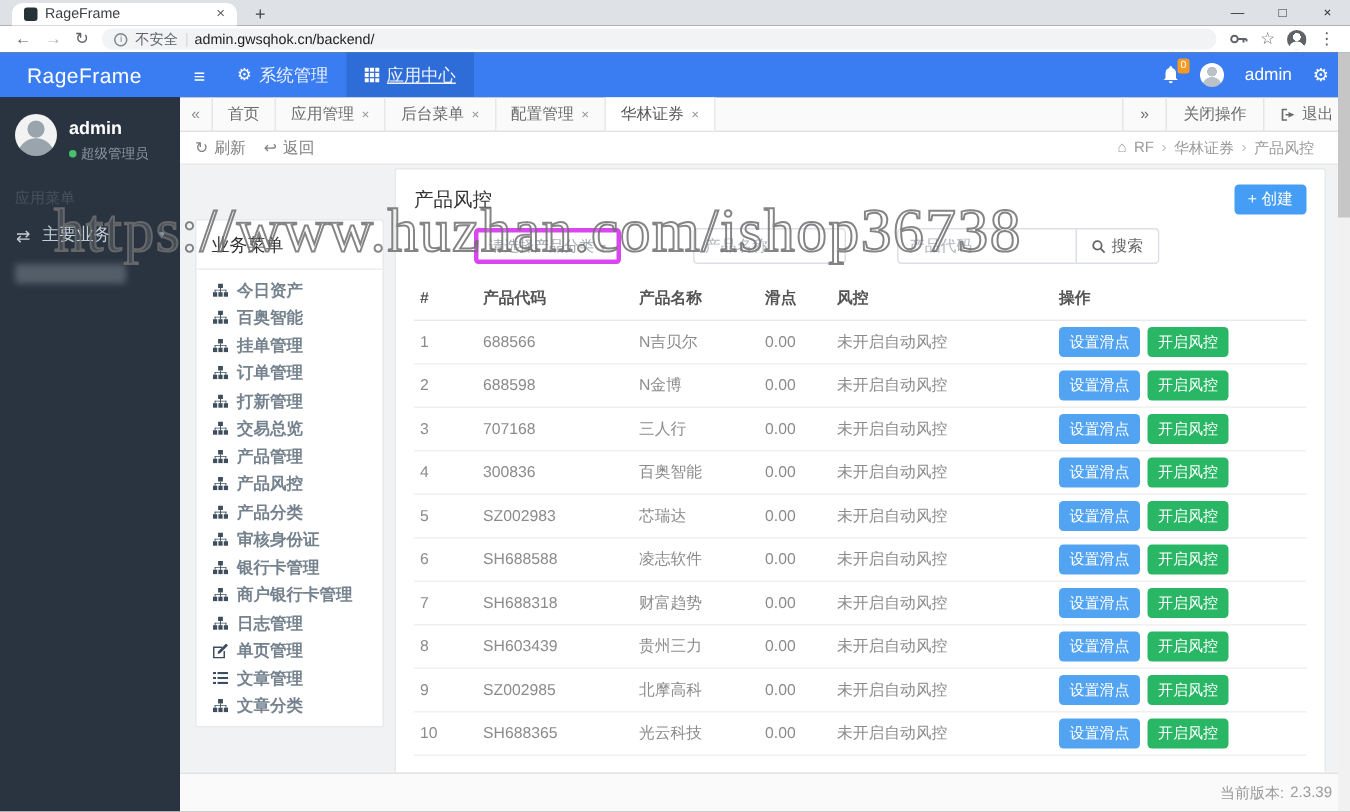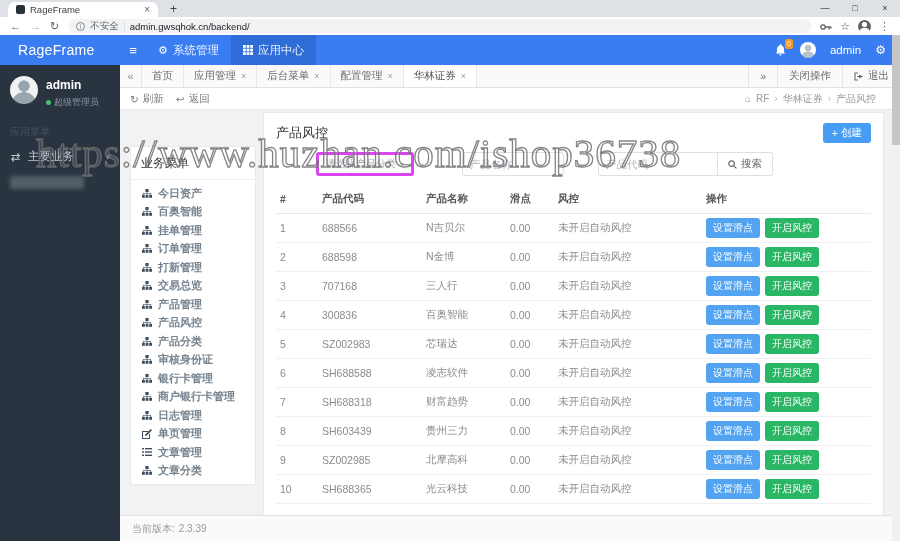--- a/index.html
+++ b/index.html
@@ -24,21 +24,21 @@
   .chrome-icons { display:flex; align-items:center; gap:8px; }
   .chrome-avatar { width:13px; height:13px; border-radius:50%;
     background: radial-gradient(circle at 50% 36%, #fff 0 24%, transparent 26%),
                 radial-gradient(circle at 50% 100%, #fff 0 36%, transparent 38%), #5f6368; }
 
   
   .appheader { height:30px; background:#3a7df2; display:flex; align-items:center; color:#fff; }
   .brand { width:120px; padding-left:18px; font-size:14px; letter-spacing:.3px; flex:none; }
   .hamburger { width:26px; text-align:center; font-size:13px; }
   .hnav { display:flex; align-items:center; gap:5px; padding:0 12px; height:30px; font-size:11.5px; color:#eef3ff; }
-  .hnav.active { background:#2e6cd8; }
+  .hnav.active { background:#2e6cd8;text-decoration:underline; }
   .hicon { display:flex; align-items:center; color:#fff; }
   .header-right { margin-left:auto; display:flex; align-items:center; gap:14px; padding-right:14px; }
   .bell-wrap { position:relative; display:flex; }
   .badge { position:absolute; top:-5px; right:-7px; background:#f59a23; color:#fff; font-size:7px; line-height:8px; padding:1px 2px; border-radius:2px; }
   .h-avatar { width:16px; height:16px; border-radius:50%;
     background: radial-gradient(circle at 50% 36%, #b9c2c9 0 24%, transparent 26%),
                 radial-gradient(circle at 50% 100%, #b9c2c9 0 36%, transparent 38%), #fff; }
   .username { font-size:11.5px; }
   .hgear { font-size:12px; }
 
@@ -91,21 +91,21 @@
   .inp-name { width:102px; margin-left:48px; }
   .inp-code { width:120px; margin-left:34px; border-radius:3px 0 0 3px; }
   .search-btn { height:24px; border:1px solid #dcdfe6; border-left:0; border-radius:0 3px 3px 0; background:#fff; display:flex; align-items:center; gap:4px; padding:0 10px; font-size:10.5px; color:#666; }
 
   table.grid { width:100%; border-collapse:collapse; table-layout:fixed; }
   .grid th { text-align:left; font-size:10.5px; color:#555; font-weight:bold; padding:6px 4px 7px; border-bottom:1px solid #e7eaec; }
   .grid td { font-size:10.5px; color:#8b8b8b; padding:4px 4px; border-bottom:1px solid #f0f0f2; height:24px; }
   .btn-blue  { display:inline-block; background:#52a3f1; color:#fff; font-size:10px; padding:3px 7px; border-radius:3px; }
   .btn-green { display:inline-block; background:#29b765; color:#fff; font-size:10px; padding:3px 7px; border-radius:3px; margin-left:5px; }
 
-  .footer { height:26px; background:#fafafa; border-top:1px solid #e2e2e2; display:flex; align-items:center; gap:4px; padding:0 12px; font-size:10px; color:#9a9a9a; flex:none; }
+  .footer { height:26px; background:#fafafa; border-top:1px solid #e2e2e2; display:flex; align-items:center; gap:4px; padding:0 12px; font-size:10px; color:#9a9a9a; flex:none;justify-content:flex-end; }
 
   .scrollbar { position:absolute; right:0; top:35px; width:8px; height:506px; background:#f1f1f1; }
   .scroll-thumb { width:8px; height:110px; background:#c6c6c6; }
 
   .watermark { position:absolute; left:36px; top:129px; z-index:60; pointer-events:none; white-space:nowrap;
     font-family:"Liberation Serif","DejaVu Serif",serif; font-size:41px; letter-spacing:1px;
     color:rgba(255,255,255,.12); -webkit-text-stroke:1.3px rgba(110,110,110,.85); }
 </style>
 </head>
 <body>

